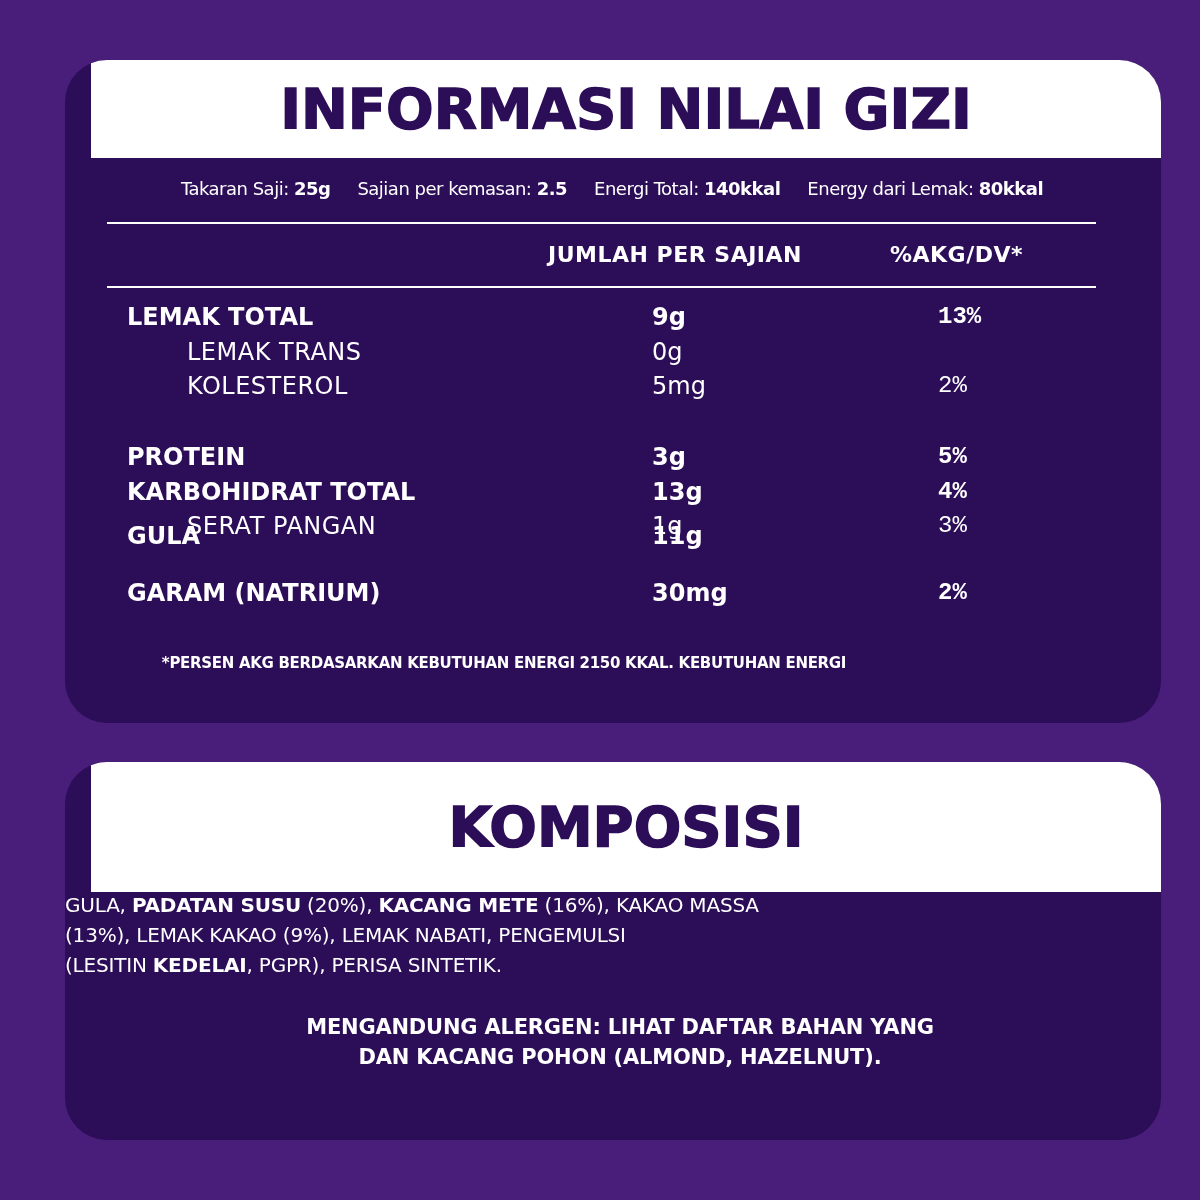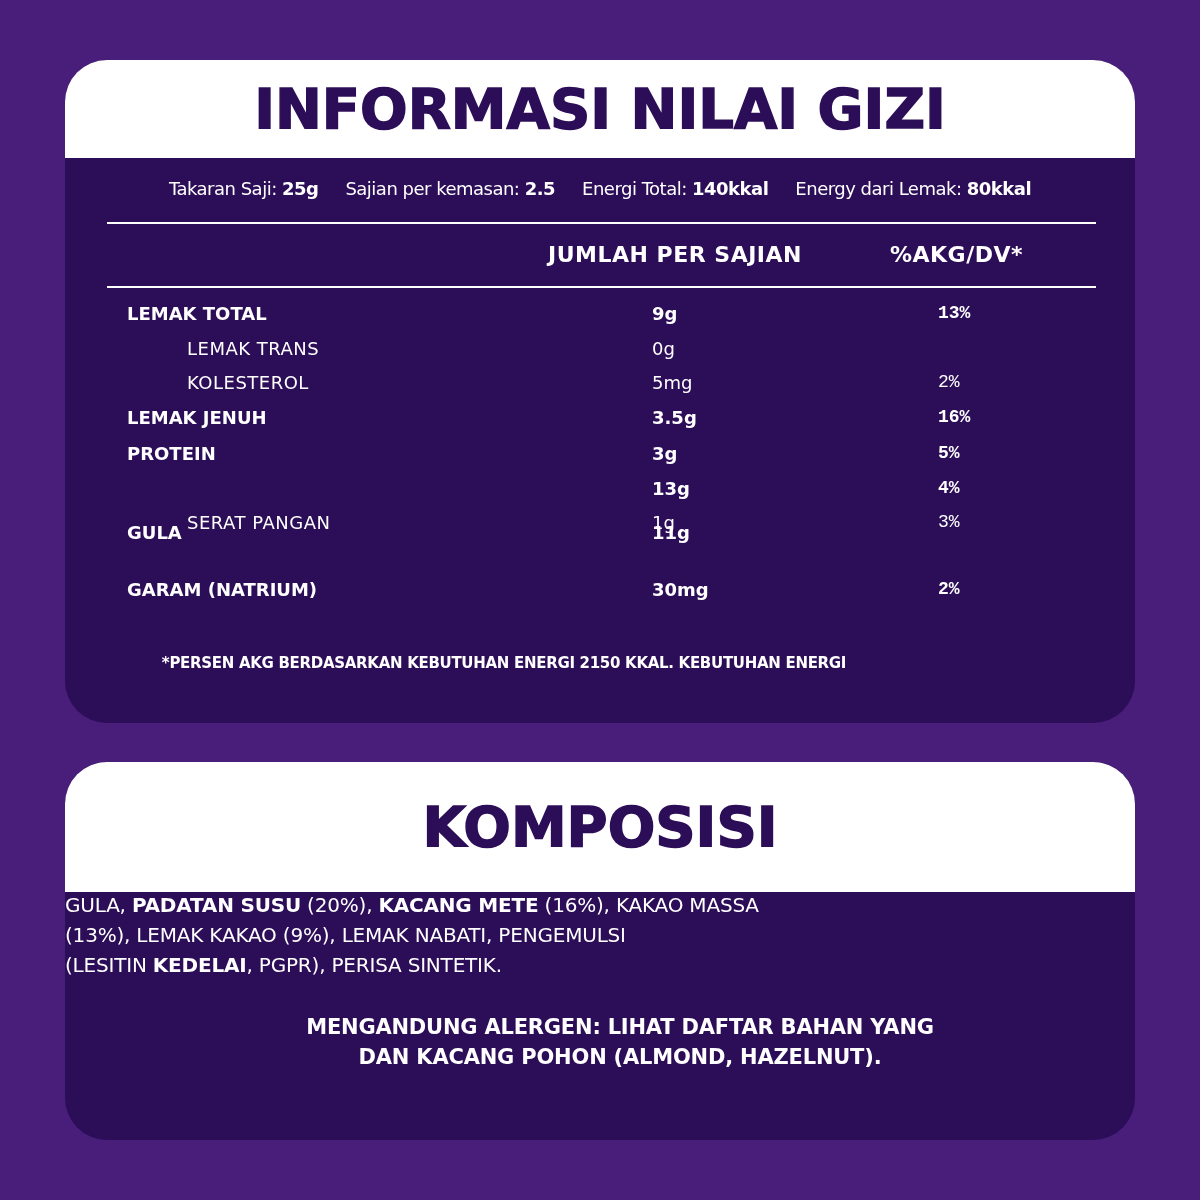--- a/index.html
+++ b/index.html
@@ -10,20 +10,21 @@
       overflow: hidden;
       font-family: "DejaVu Sans", "Liberation Sans", sans-serif;
       color: #ffffff;
     }
     .card {
       position: absolute;
       left: 65px; width: 1070px;
       background: #2C0D57;
       border-radius: 42px;
       overflow: hidden;
+      padding-left: 26px;
     }
     .card.nutrition { top: 60px; height: 663px; }
     .card.composition { top: 762px; height: 378px; }
     .card-header {
       background: #ffffff;
       height: 98px;
       display: flex; align-items: center; justify-content: center;
     }
     .card.composition .card-header { height: 130px; }
     .card-title {
@@ -31,41 +32,41 @@
       font-weight: 900;
       font-family: "DejaVu Sans", sans-serif;
       font-size: 56px;
       letter-spacing: 0px;
       line-height: 1;
       transform: scaleX(1.0);
       -webkit-text-stroke: 1.5px #2C0D57;
     }
     .summary {
       position: absolute;
-      top: 118px; left: 0; width: 1070px;
+      top: 118px; left: 12px; width: 1070px;
       display: flex; justify-content: center; gap: 27px;
       font-size: 18px; letter-spacing: -0.5px;
       white-space: nowrap;
     }
     .summary .item b { font-weight: bold; }
     .summary .lbl { font-weight: normal; }
     .divider {
       position: absolute;
       left: 42px; width: 989px; height: 1.5px;
       background: #ffffff;
     }
     .col-head {
       position: absolute; top: 182px;
       font-weight: bold; font-size: 22px;
       letter-spacing: 0.5px;
       white-space: nowrap;
     }
     .row {
       position: absolute; left: 0; width: 934px; height: 30px;
-      font-size: 18px; white-space: nowrap;
+      font-size: 24px; white-space: nowrap;
     }
     .row span { position: absolute; top: 0; }
     .row .name { left: 62px; }
     .row.sub .name { left: 122px; font-weight: normal; letter-spacing: 0.5px; }
     .row .amt { left: 587px; text-align: right; }
     .row .pct { left: 873px; font-family: Liberation Mono, monospace; }
     .row.main span { font-weight: bold; }
     .row.sub span { font-weight: normal; }
     .footnote {
       position: absolute; top: 590px; left: 0; width: 878px;
@@ -130,31 +131,27 @@
   <div class="row sub" style="top:278px">
     <span class="name">LEMAK TRANS</span>
     <span class="amt">0g</span>
     <span class="pct"></span>
   </div>
   <div class="row sub" style="top:312px">
     <span class="name">KOLESTEROL</span>
     <span class="amt">5mg</span>
     <span class="pct">2%</span>
   </div>
-  <div class="row main" style="top:347px">
-    <span class="name">LEMAK JENUH</span>
-    <span class="amt">3.5g</span>
-    <span class="pct">16%</span>
-  </div>
   <div class="row main" style="top:383px">
     <span class="name">PROTEIN</span>
     <span class="amt">3g</span>
     <span class="pct">5%</span>
   </div>
   <div class="row main" style="top:418px">
+    <span class="name">KARBOHIDRAT TOTAL</span>
     <span class="amt">13g</span>
     <span class="pct">4%</span>
   </div>
   <div class="row sub" style="top:452px">
     <span class="name">SERAT PANGAN</span>
     <span class="amt">1g</span>
     <span class="pct">3%</span>
   </div>
   <div class="row main" style="top:462px">
     <span class="name">GULA</span>

